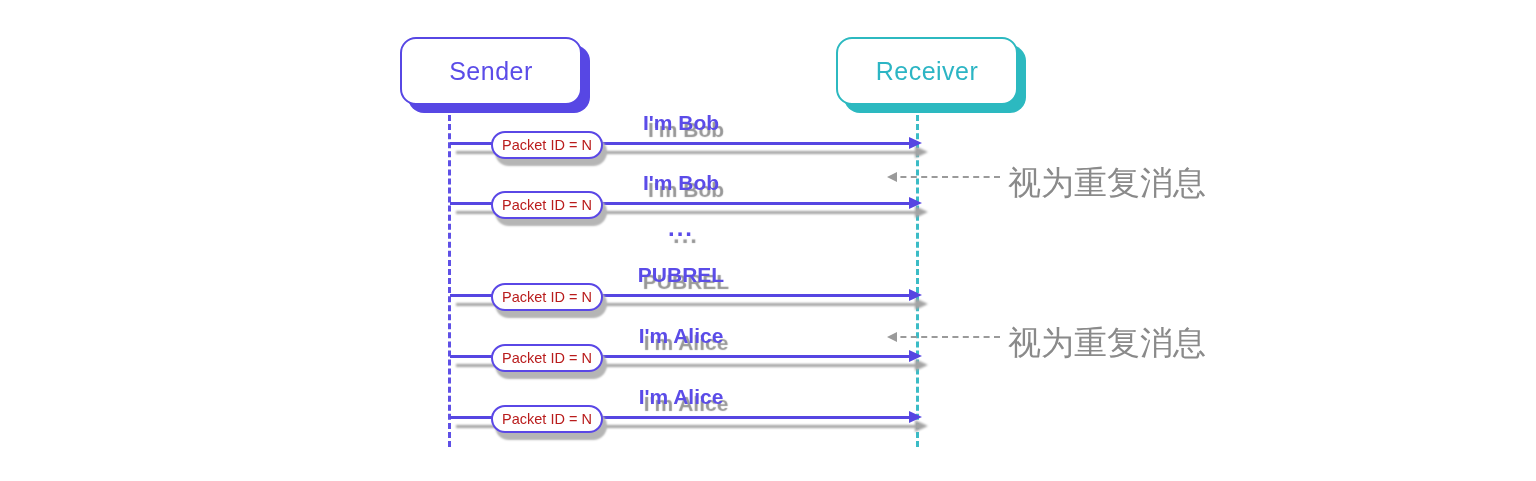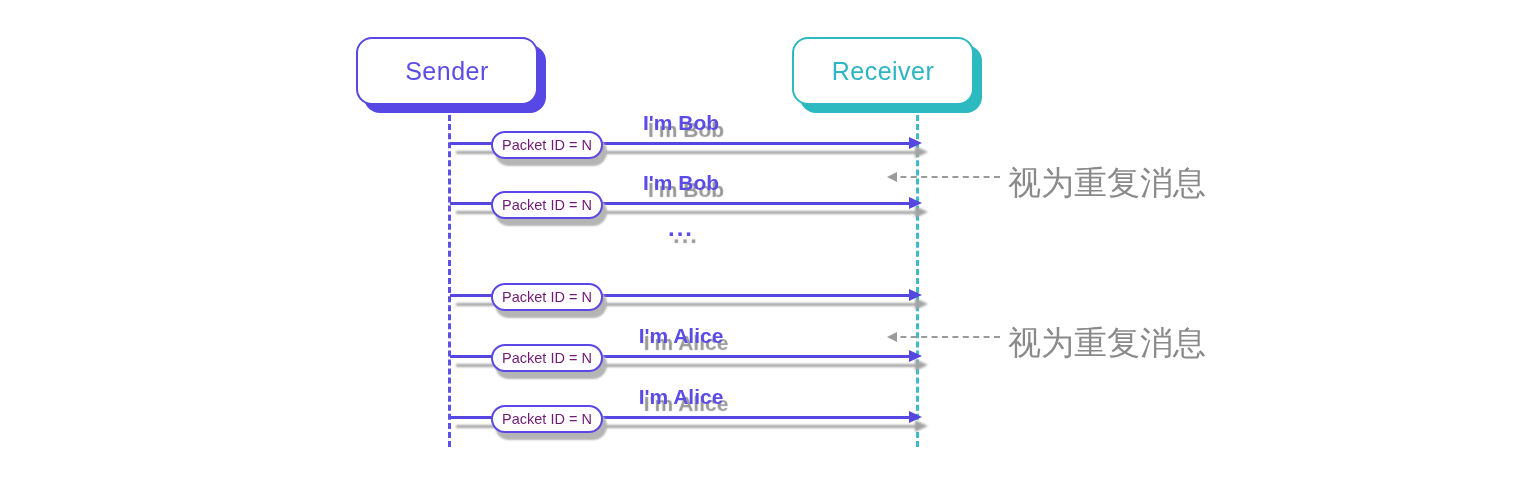--- a/index.html
+++ b/index.html
@@ -12,20 +12,21 @@
   }
   
   .actor{
     position:absolute;
     width:178px;height:64px;
     background:#ffffff;
     border-radius:16px;
     display:flex;align-items:center;justify-content:center;
     font-size:25px;
     letter-spacing:0.5px;
+    margin-left:44px;
   }
   .actor.sender{
     left:356px;top:37px;
     border:2.5px solid #5747e4;
     color:#5b4ce8;
     box-shadow:8px 8px 0 #5747e4;
   }
   .actor.receiver{
     left:792px;top:37px;
     border:2.5px solid #2cb9c0;
@@ -68,21 +69,21 @@
   }
   
   .badge{
     position:absolute;left:491px;top:0;
     width:108px;height:24px;
     background:#ffffff;
     border:2px solid #5a47e6;
     border-radius:14px;
     display:flex;align-items:center;justify-content:center;
     font-size:14.5px;
-    color:#701a75;
+    color:#b91c1c;
     box-shadow:4px 7px 2px #b5b5b5;
     z-index:3;
   }
   
   .annot-arrow{
     position:absolute;left:890px;width:110px;height:0;
     border-top:2.5px dashed #9a9a9a;
   }
   .annot-arrow .head{
     position:absolute;left:-3px;top:-6.5px;
@@ -129,20 +130,21 @@
     <span>Packet ID = N</span>
   </div>
 
   <div class="annot-arrow" style="top:176px;">
     <div class="head"></div>
   </div>
   <div class="annot-text" style="top:161px;">视为重复消息</div>
 
   <div class="ellipsis-label" style="top:214px;">...</div>
 
+  <div class="msg-label" style="top:263px;">PUBREL</div>
   <div class="msg-arrow" style="top:294px;">
     <div class="head"></div>
   </div>
   <div class="badge" style="top:283px;">
     <span>Packet ID = N</span>
   </div>
 
   <div class="msg-label" style="top:324px;">I'm Alice</div>
   <div class="msg-arrow" style="top:355px;">
     <div class="head"></div>

